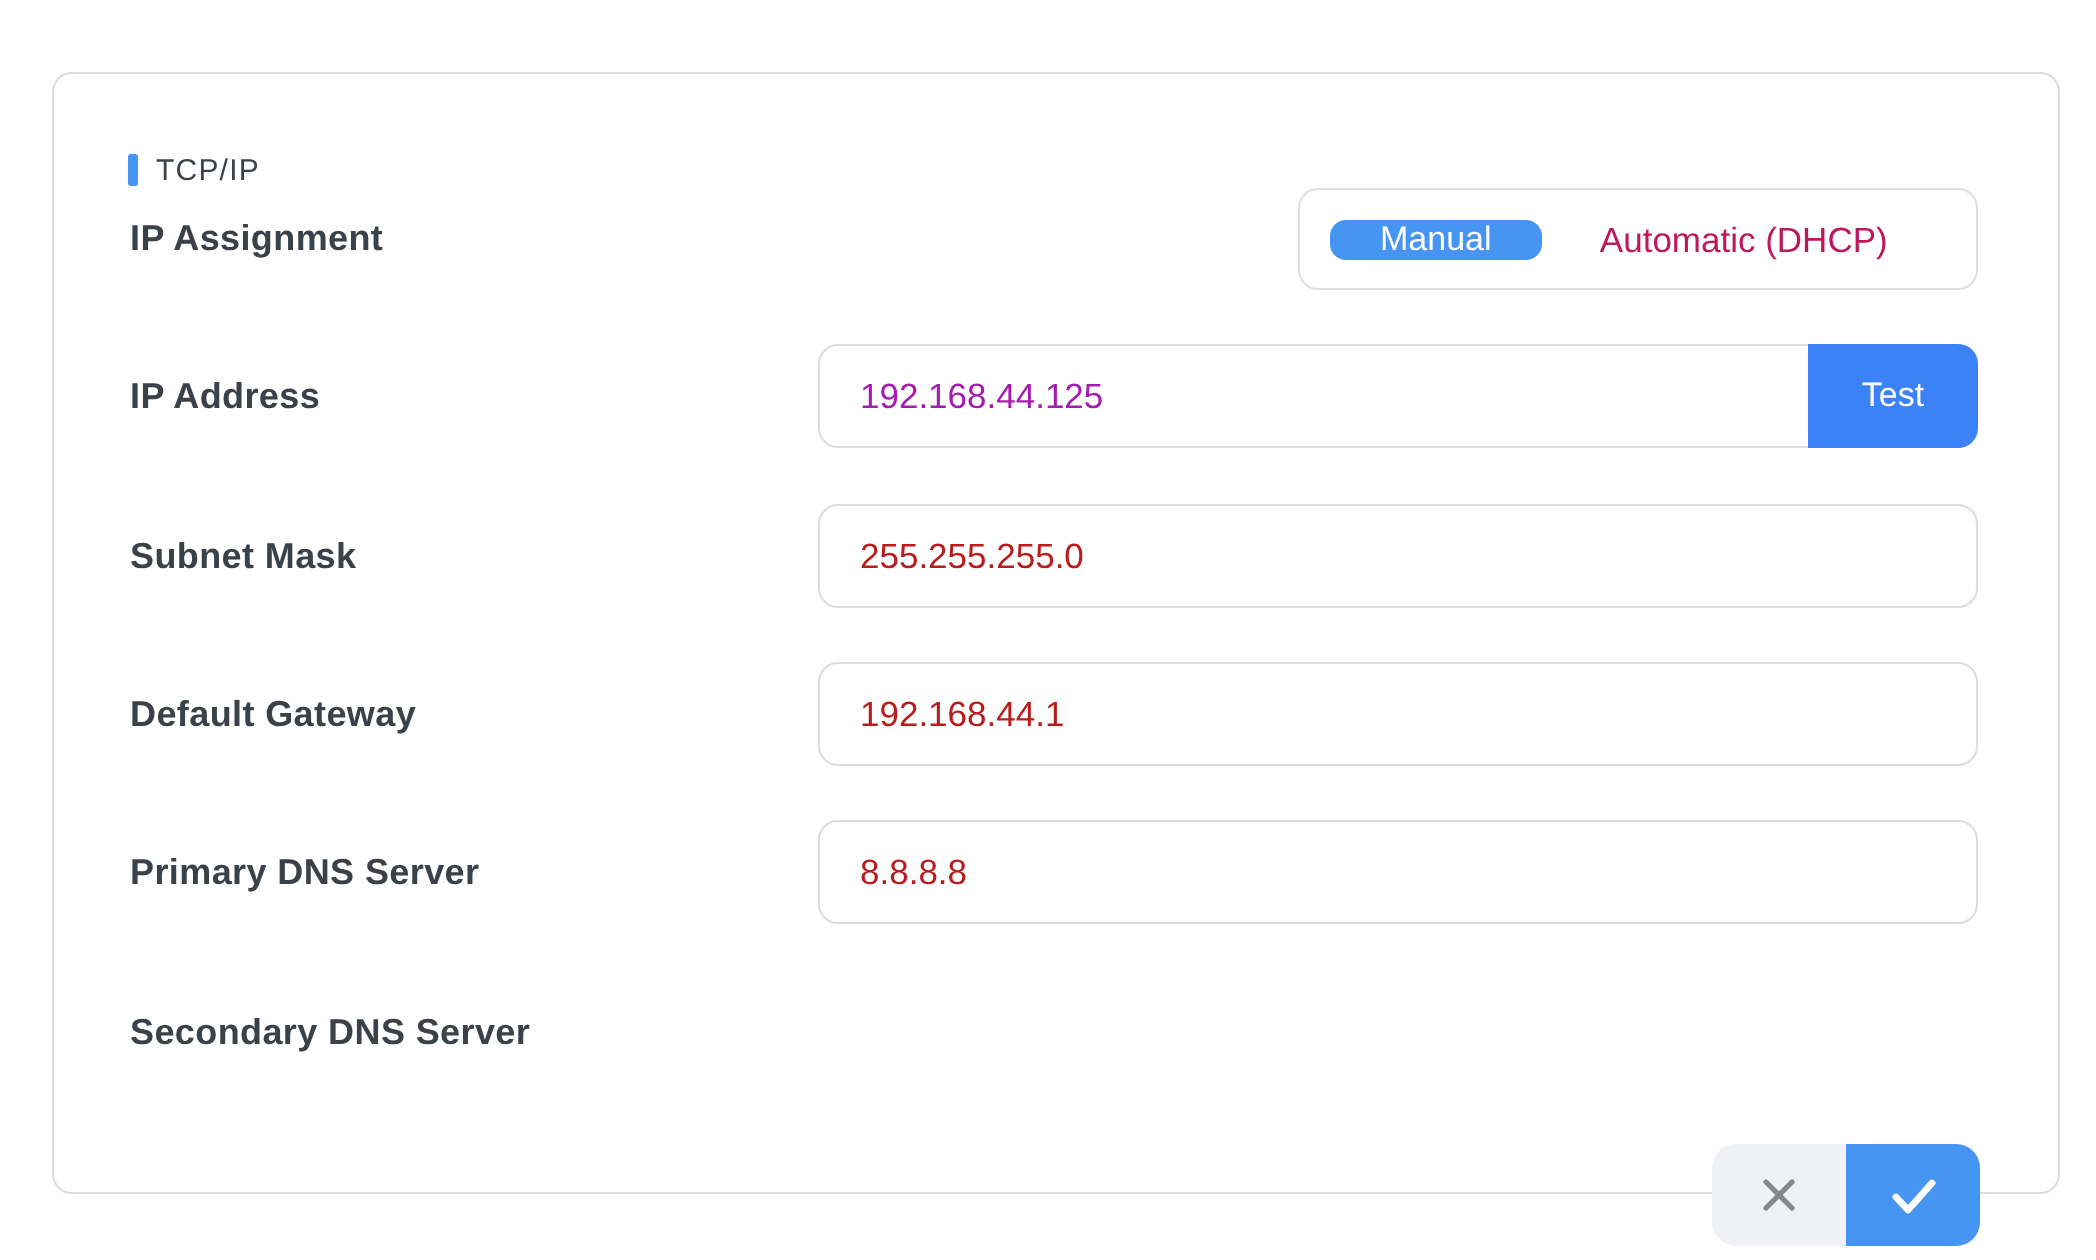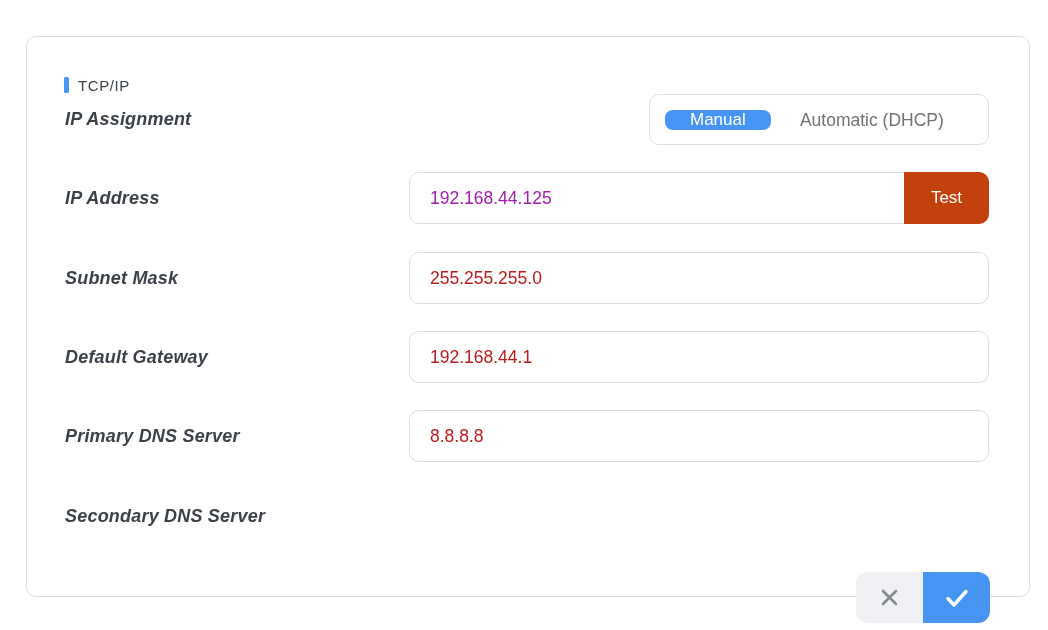--- a/index.html
+++ b/index.html
@@ -24,51 +24,51 @@
     position:absolute; left:38px; right:40px; height:52px;
     display:flex; align-items:center; justify-content:space-between;
   }
   .row1 { top:56px; }
   .row2 { top:135px; }
   .row3 { top:215px; }
   .row4 { top:294px; }
   .row5 { top:373px; }
   .row6 { top:453px; }
 
-  .field-label { font-size:18px; font-weight:700; color:#3b4148; letter-spacing:0.2px;font-style:italic; }
+  .field-label { font-size:18px; font-weight:700; color:#3b4148; letter-spacing:0.2px; }
 
   
   .toggle-group {
     width:340px; height:51px; background:#ffffff;
     border:1px solid #dcdfe4; border-radius:10px;
     display:flex; align-items:flex-start; padding:15px; cursor:pointer;
   }
   .toggle-selected {
     background:#4795f2; color:#ffffff; border-radius:8px;
     display:flex; align-items:center; justify-content:center;
     padding:0 25px; font-size:17px;
   }
   .toggle-unselected {
     flex:1; display:flex; align-items:center; justify-content:center;
-    color:#737373; font-size:17.5px;
+    color:#be185d; font-size:17.5px;
   }
 
   
   .input-group {
     position:relative; width:580px; height:52px; display:flex; align-items:stretch;
     border:1px solid #dadce3; border-radius:10px; background:#ffffff;
   }
   .input-group input {
     flex:1; border:none; outline:none; background:transparent;
     padding:0 20px; font-size:17.5px; color:#a21caf;
     font-family:"Liberation Sans", sans-serif; border-radius:10px; min-width:0;
   }
   .attach-button {
     width:85px; margin:-1px -1px -1px 0; border:none; cursor:pointer;
-    background:#c2410c; color:#ffffff; font-size:17px;
+    background:#3b82f6; color:#ffffff; font-size:17px;
     border-radius:0 10px 10px 0;
     font-family:"Liberation Sans", sans-serif;
   }
 
   
   .text-input {
     width:580px; height:52px; background:#ffffff;
     border:1px solid #dadce3; border-radius:10px; outline:none;
     padding:0 20px; font-size:17.5px; color:#b91c1c;
     font-family:"Liberation Sans", sans-serif;

